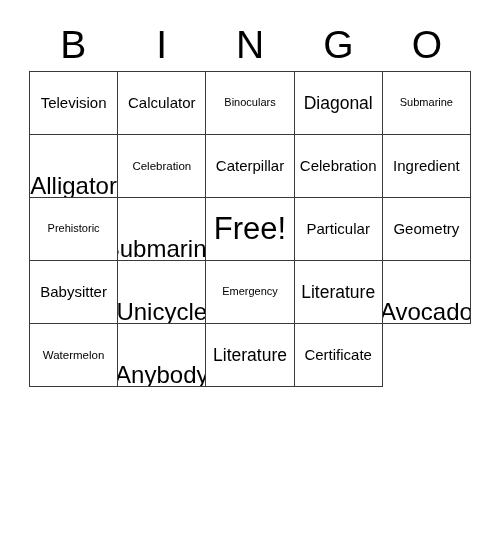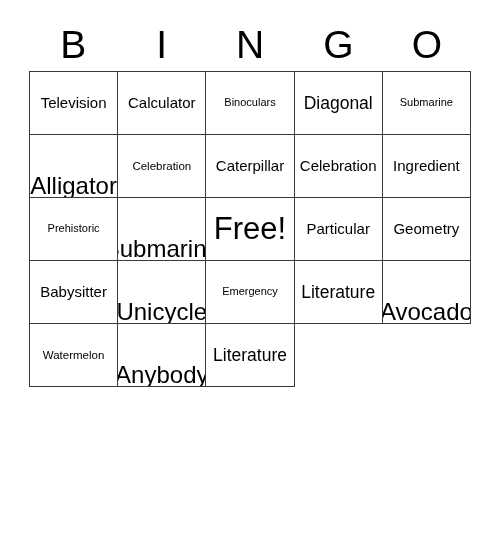--- a/index.html
+++ b/index.html
@@ -169,15 +169,18 @@
       </div>
     <div class="cell">
         <span class="cell-text fs-xs">Watermelon</span>
       </div>
     <div class="cell">
         <span class="cell-text fs-xl">Anybody</span>
       </div>
     <div class="cell">
         <span class="cell-text fs-lg">Literature</span>
       </div>
+    <div class="cell">
+        <span class="cell-text fs-md">Certificate</span>
+      </div>
 
   </div>
 </div>
 
 </body></html>

